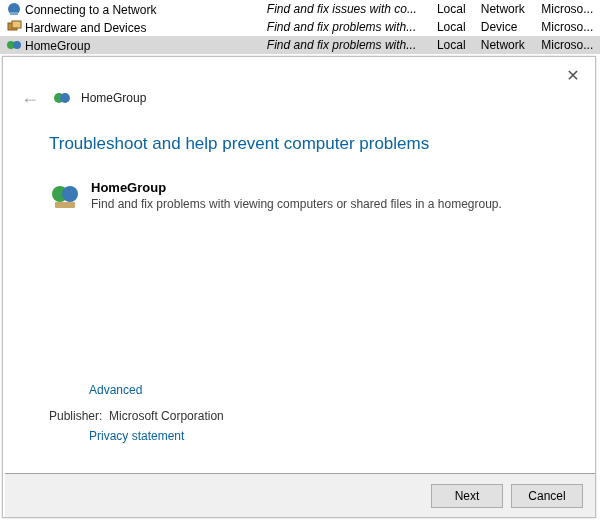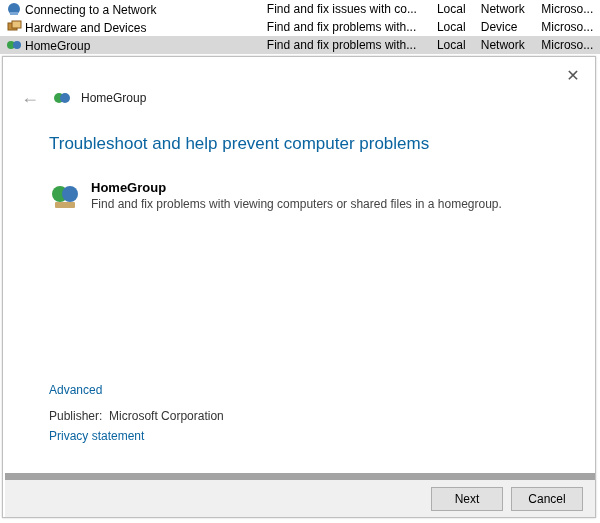--- a/index.html
+++ b/index.html
@@ -1,21 +1,21 @@
 <!DOCTYPE html>
 <html><head>
 <meta charset="utf-8">
 <style>
   * { box-sizing: border-box; font-family: "Segoe UI", Tahoma, sans-serif; }
   body { margin: 0; width: 600px; height: 523px; background: #fff; font-size: 12px; color: #000; }
 
   .table { border-collapse: collapse; width: 100%; padding-left: 20px; }
   .table td { padding: 1px 6px; height: 17px; white-space: nowrap; overflow: hidden; text-overflow: ellipsis; }
   .col-name { width: 250px; max-width:250px; }
-  .col-desc { width: 160px; max-width:160px; }
+  .col-desc { width: 160px; max-width:160px;font-style:italic; }
   .col-loc  { width: 45px;  max-width:45px;text-align:center; }
   .col-cat  { width: 58px;  max-width:58px;margin-left:36px; }
   .col-pub  { width: 62px;  max-width:62px; }
   .row-selected td { background: #d8d8d8; }
   .row-icon { width:16px; height:16px; display:inline-block; vertical-align:-3px; margin-right:3px; }
 
   .wizard {
     position: relative;
     margin: 2px;
     width: 594px;
@@ -39,26 +39,26 @@
   .hdr-title { color:#222; font-size:12px; }
 
   .content { padding: 6px 46px 0 46px; }
   .heading { color:#0a64a0; font-size:17px; font-weight:400; margin: 8px 0 26px; }
   .item-block { display:flex; gap:10px; align-items:flex-start; }
   .big-icon { width:32px; height:32px; flex:none; }
   .item-title { font-size:13px; font-weight:600; margin:0; }
   .item-desc  { font-size:12px; color:#444; margin:2px 0 0; }
 
   .footer-links { position:absolute; left:46px; bottom:74px; font-size:12px; }
-  .link { color:#0a64a0; cursor:pointer; display:inline-block; }
+  .link { color:#0a64a0; cursor:pointer; display:inline-block;margin-left:40px; }
   .publisher { margin:12px 0 6px; color:#333; }
 
   .button-bar {
     position:absolute; left:2px; right:0; bottom:0; height:44px;
-    background:#f0f0f0; border-top:7px solid #a3a3a3;
+    background:#f0f0f0; border-top:1px solid #a3a3a3;
     display:flex; justify-content:flex-end; align-items:center; gap:8px; padding-right:12px;
   }
   .win-btn {
     min-width:72px; height:24px; padding:0 12px;
     background:#e1e1e1; border:1px solid #adadad; font-size:12px; cursor:pointer;
   }
 </style>
 </head>
 <body>
 

